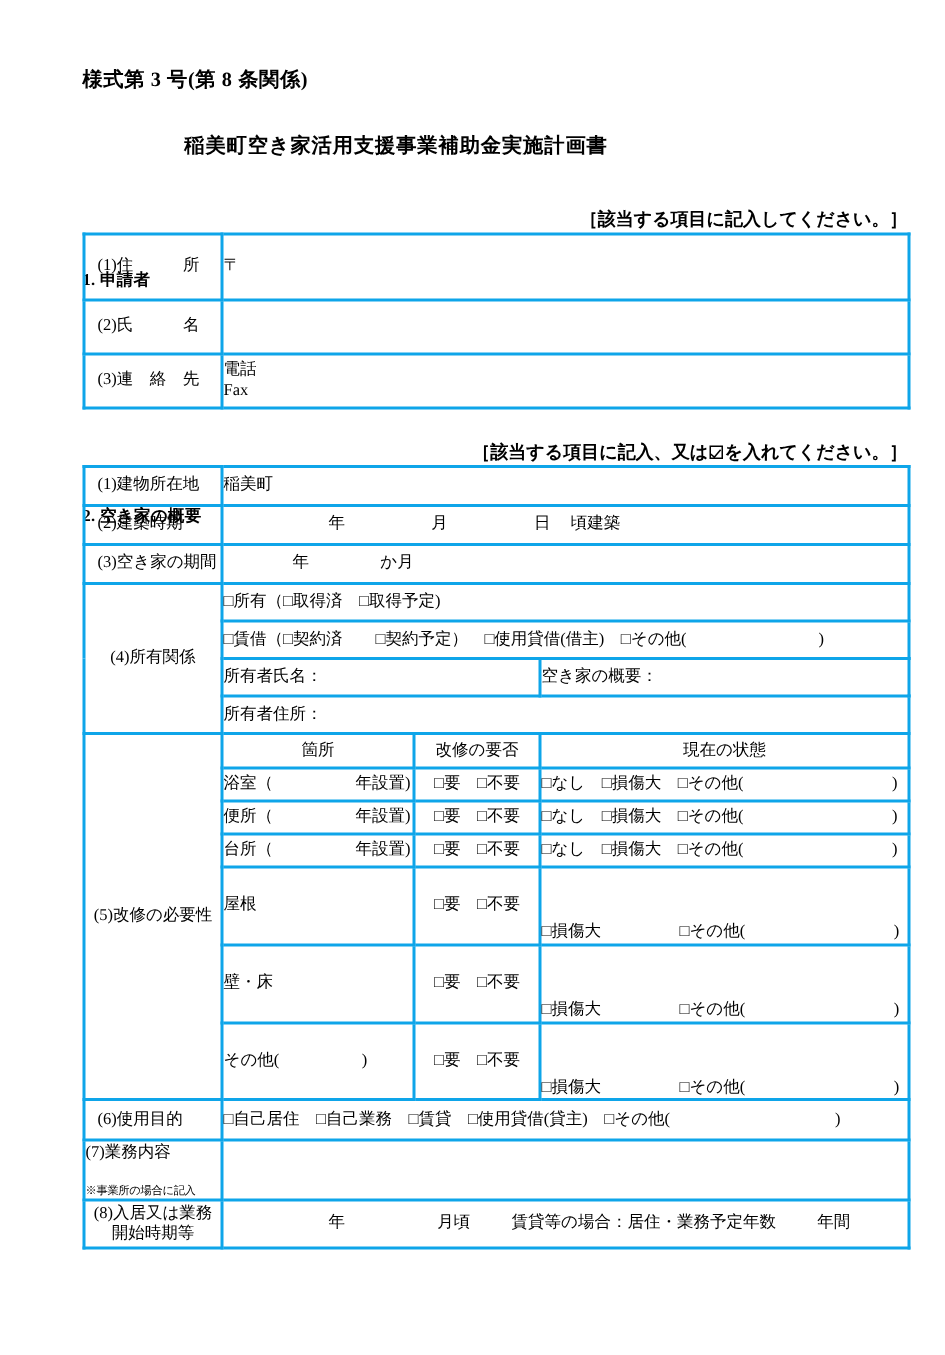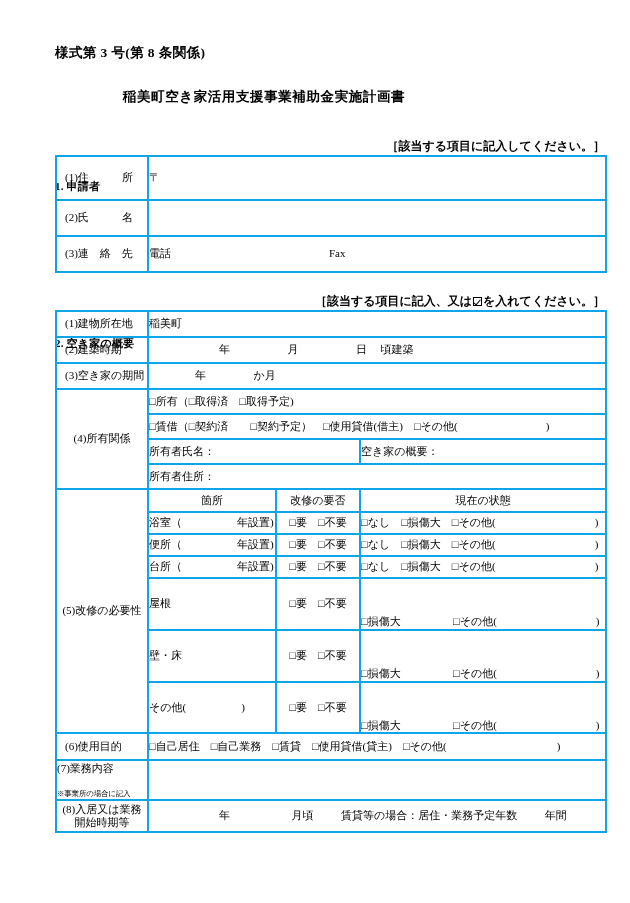--- a/index.html
+++ b/index.html
@@ -140,21 +140,21 @@
     text-align: center;
   }
   .note-small {
     display: block;
     font-size: 7.5px;
     margin-top: 14px;
     letter-spacing: -0.2px;
   }
   .nowrap { white-space: nowrap; }
 
-  .tel-row { display: flex; }
+  .tel-row { display: flex; flex-direction: column; }
   .tel-row .t1 { width: 180px; }
 
   .row-inline { display: flex; align-items: center; margin-top: 36px; }
 
   .postal { font-size: 11px; }
 </style>
 </head>
 <body>
 
 <div class="page">

